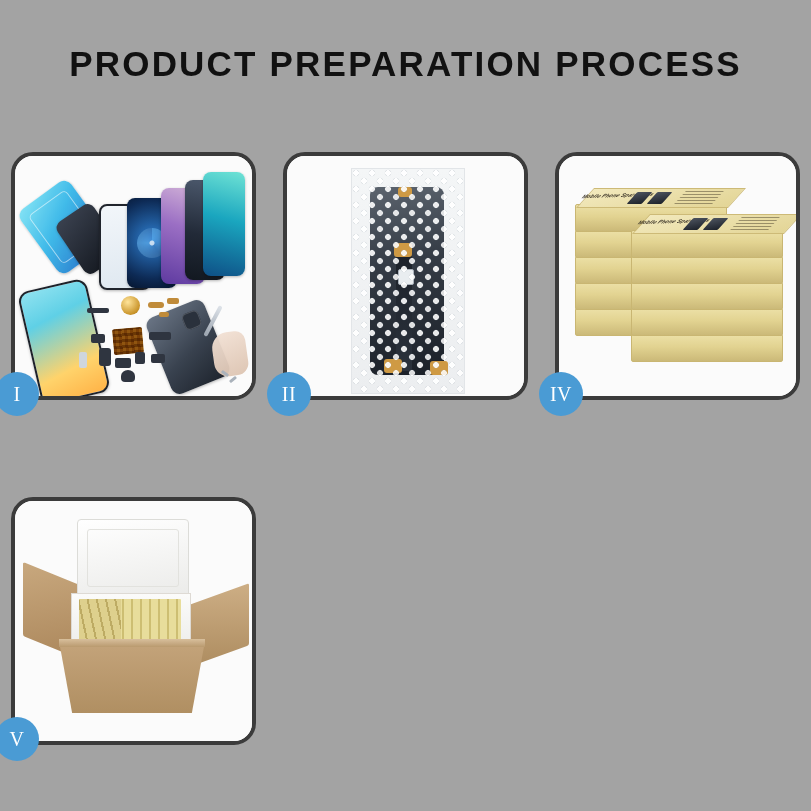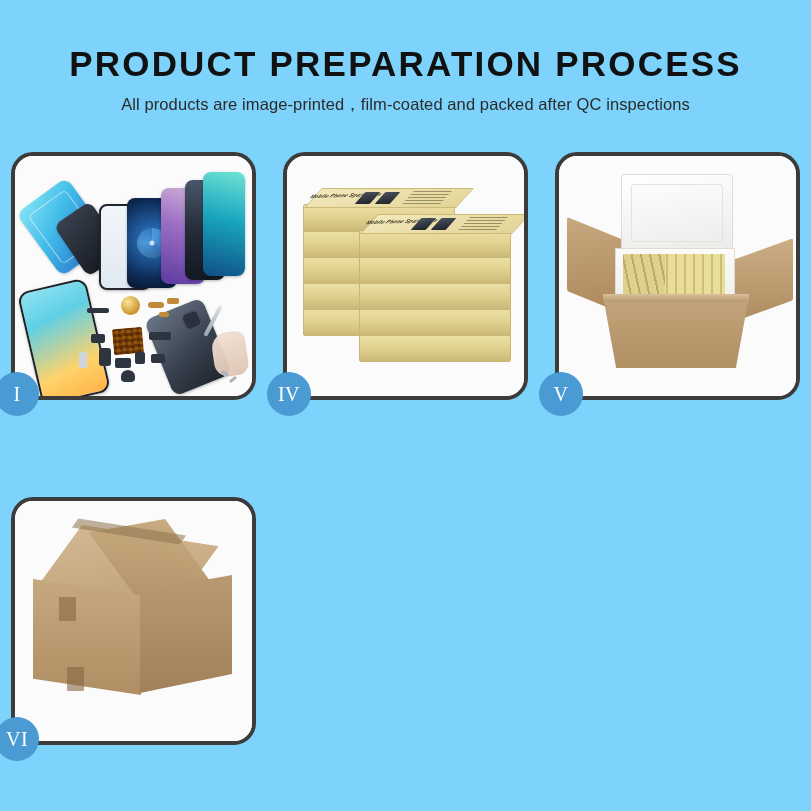--- a/index.html
+++ b/index.html
@@ -10,21 +10,21 @@
     width: 811px;
     height: 811px;
     background: #ffffff;
     font-family: "Liberation Sans", sans-serif;
     overflow: hidden;
   }
   .page {
     position: relative;
     width: 811px;
     height: 811px;
-    background: #7dd3fc;
+    background: #a3a3a3;
   }
 
   
   .header {
     position: absolute;
     top: 0; left: 0;
     width: 811px;
     text-align: center;
   }
   .title {
@@ -526,21 +526,20 @@
   .c-tape1 { left: 44px; top: 96px; }
   .c-tape2 { left: 52px; top: 166px; }
 </style>
 </head>
 <body>
 
 <div class="page">
 
   <div class="header">
     <h1 class="title">PRODUCT PREPARATION PROCESS</h1>
-    <p class="subtitle">All products are image-printed，film-coated and packed after QC inspections</p>
   </div>
 
   <div class="grid">
 
     <div class="panel">
       <div class="panel-stage">
         <div class="ph ph-film"></div>
         <div class="ph ph-darkglass"></div>
         <div class="ph ph-glass"></div>
         <div class="ph ph-blue"></div>
@@ -564,20 +563,35 @@
         <div class="prt p11"></div>
         <div class="prt flex p12"></div>
         <div class="driver"></div>
         <div class="hand"></div>
         <div class="screw s1"></div>
         <div class="screw s2"></div>
       </div>
       <div class="badge">I</div>
     </div>
 
+    <div class="panel">
+      <div class="panel-stage">
+        <div class="bag">
+          <div class="lcd"></div>
+          <div class="flexcable"></div>
+          <div class="flexpad fp-top"></div>
+          <div class="flexpad fp1"></div>
+          <div class="flexpad fp2"></div>
+          <div class="flexpad fp3"></div>
+          <div class="connector"></div>
+          <div class="bubbles"></div>
+        </div>
+      </div>
+      <div class="badge">II</div>
+    </div>
 
 
     <div class="panel">
       <div class="panel-stage">
         <div class="stack">
 
           <div class="sbox sk1"></div>
           <div class="sbox sk2"></div>
           <div class="sbox sk3"></div>
           <div class="sbox sk4"></div>
@@ -613,27 +627,15 @@
         <div class="v-foam-lid"></div>
         <div class="v-foam-box"></div>
         <div class="v-contents"></div>
         <div class="v-contents2"></div>
         <div class="v-rim"></div>
         <div class="v-body"></div>
       </div>
       <div class="badge">V</div>
     </div>
 
-    <div class="panel">
-      <div class="panel-stage">
-        <div class="c-top"></div>
-        <div class="c-top-r"></div>
-        <div class="c-seam"></div>
-        <div class="c-left"></div>
-        <div class="c-right"></div>
-        <div class="c-tape c-tape1"></div>
-        <div class="c-tape c-tape2"></div>
-      </div>
-      <div class="badge">VI</div>
-    </div>
 
   </div>
 </div>
 
 </body></html>

